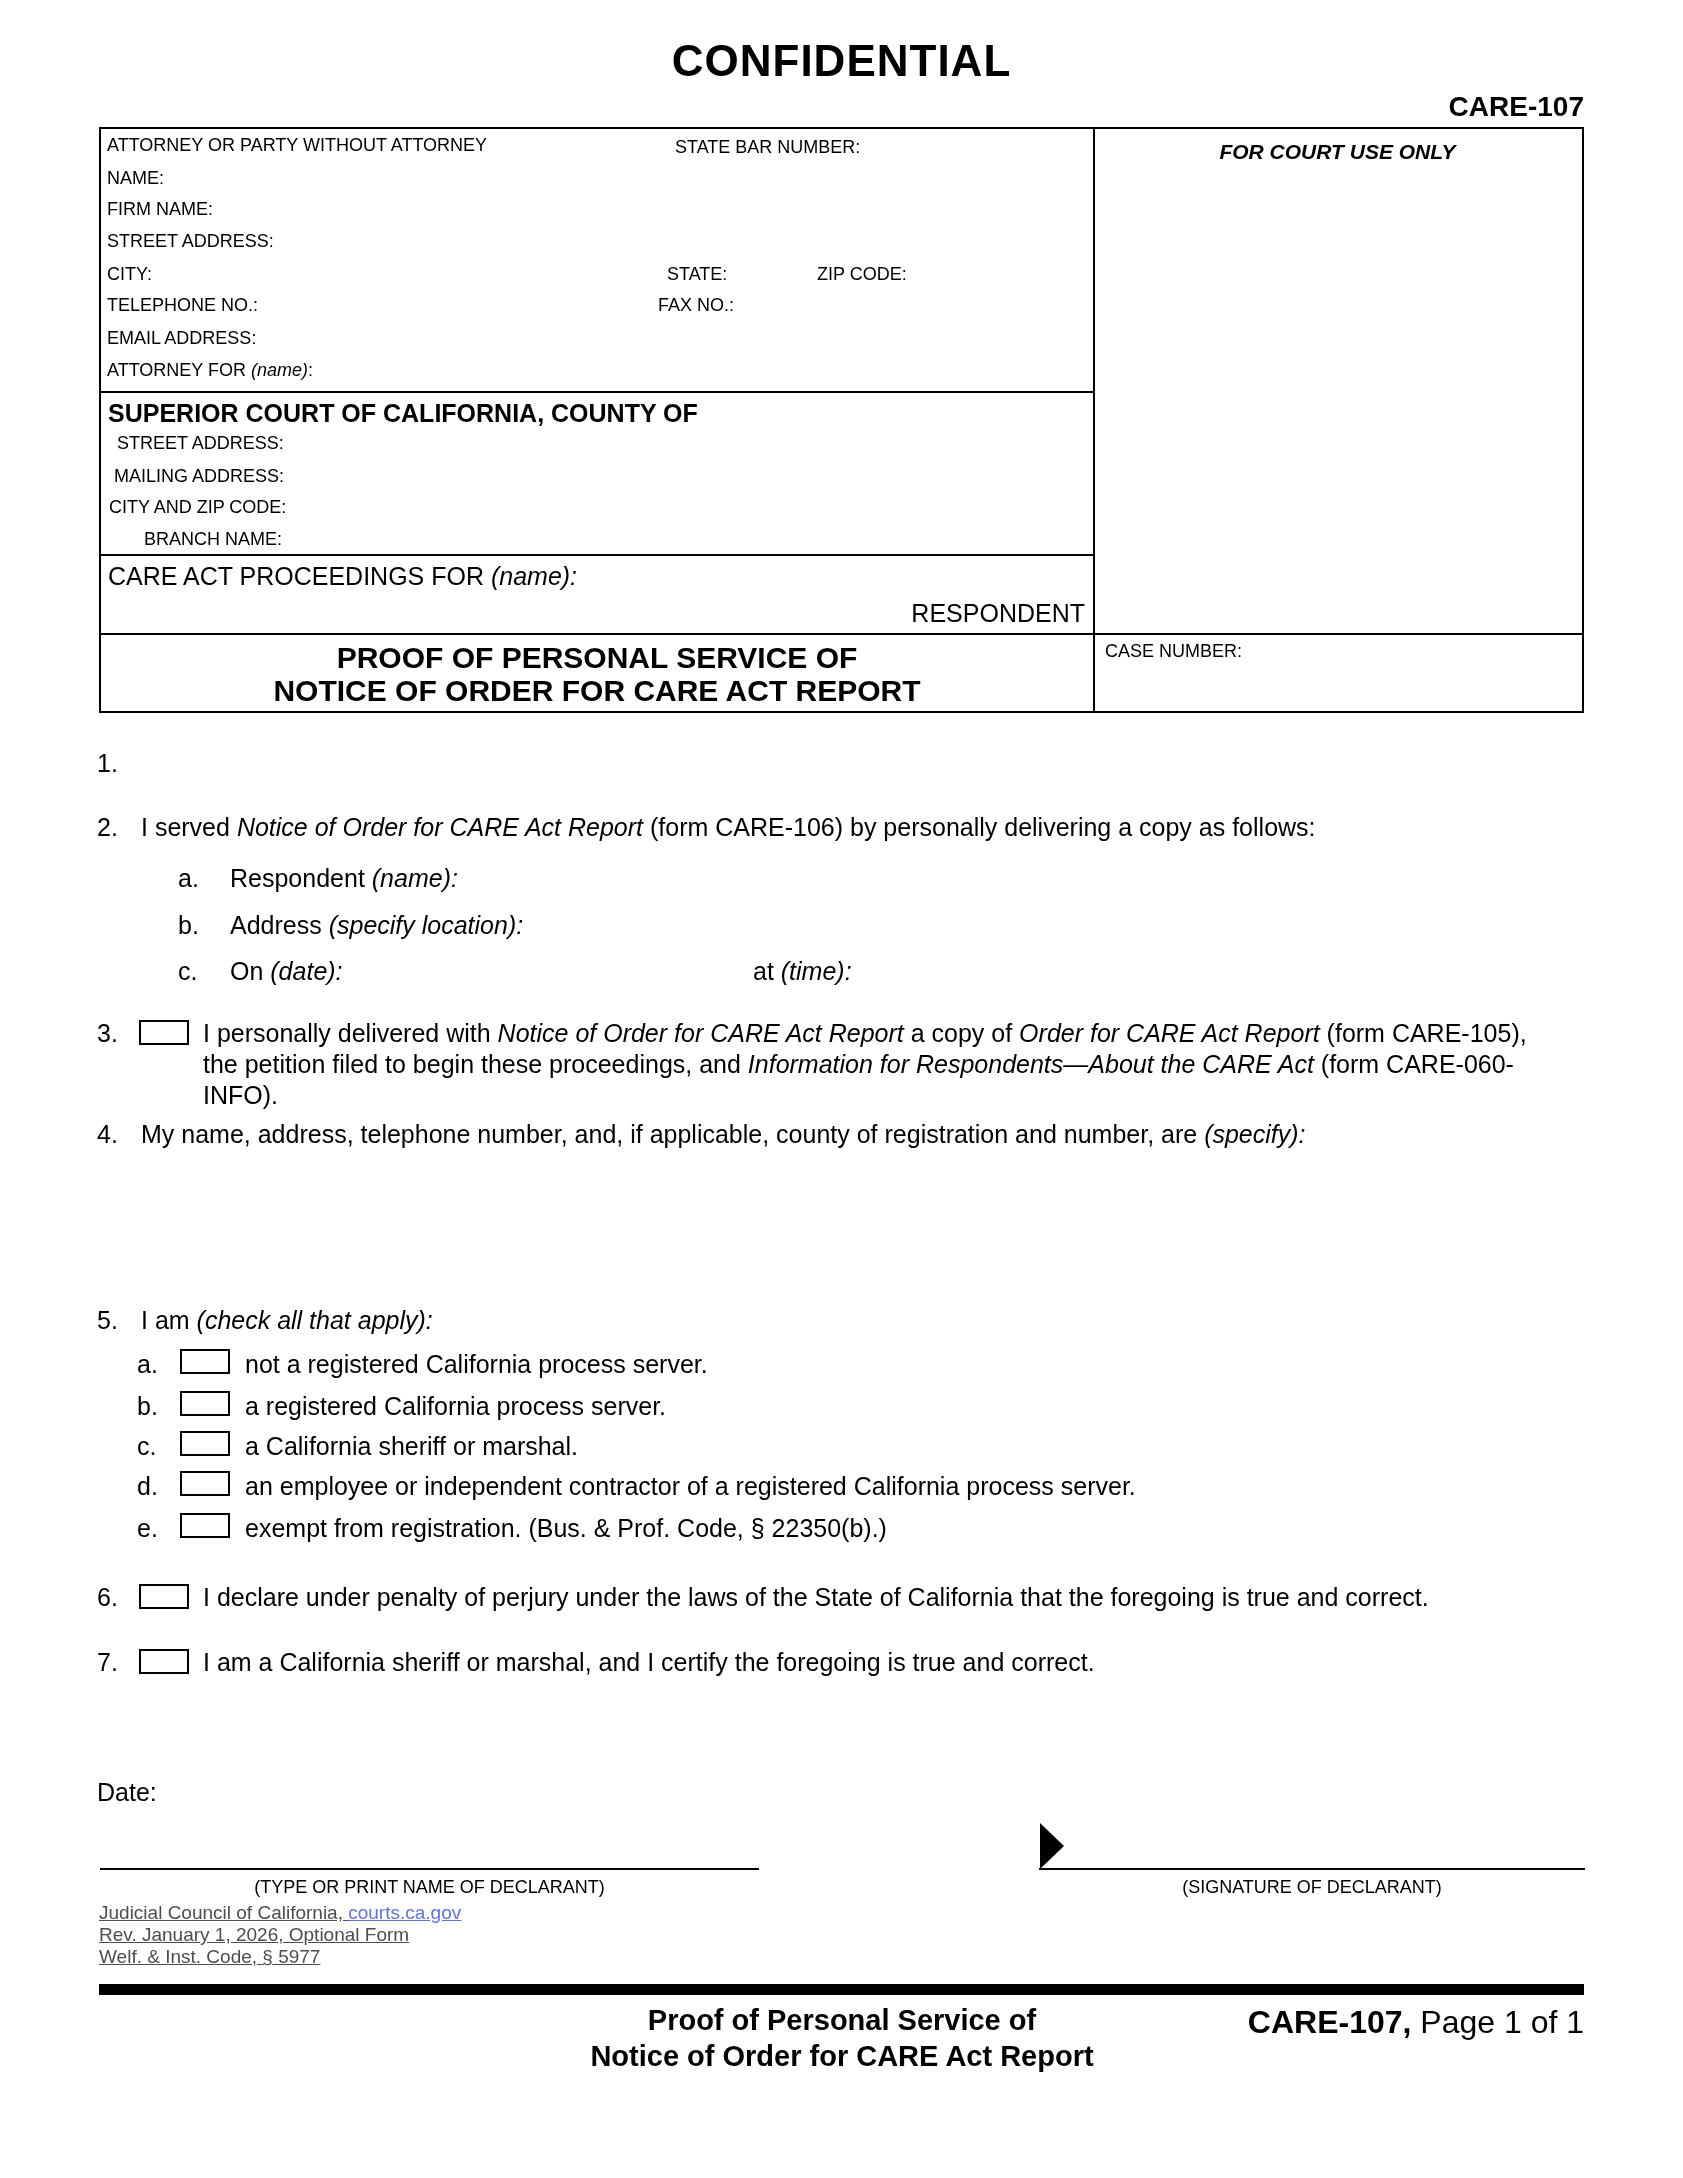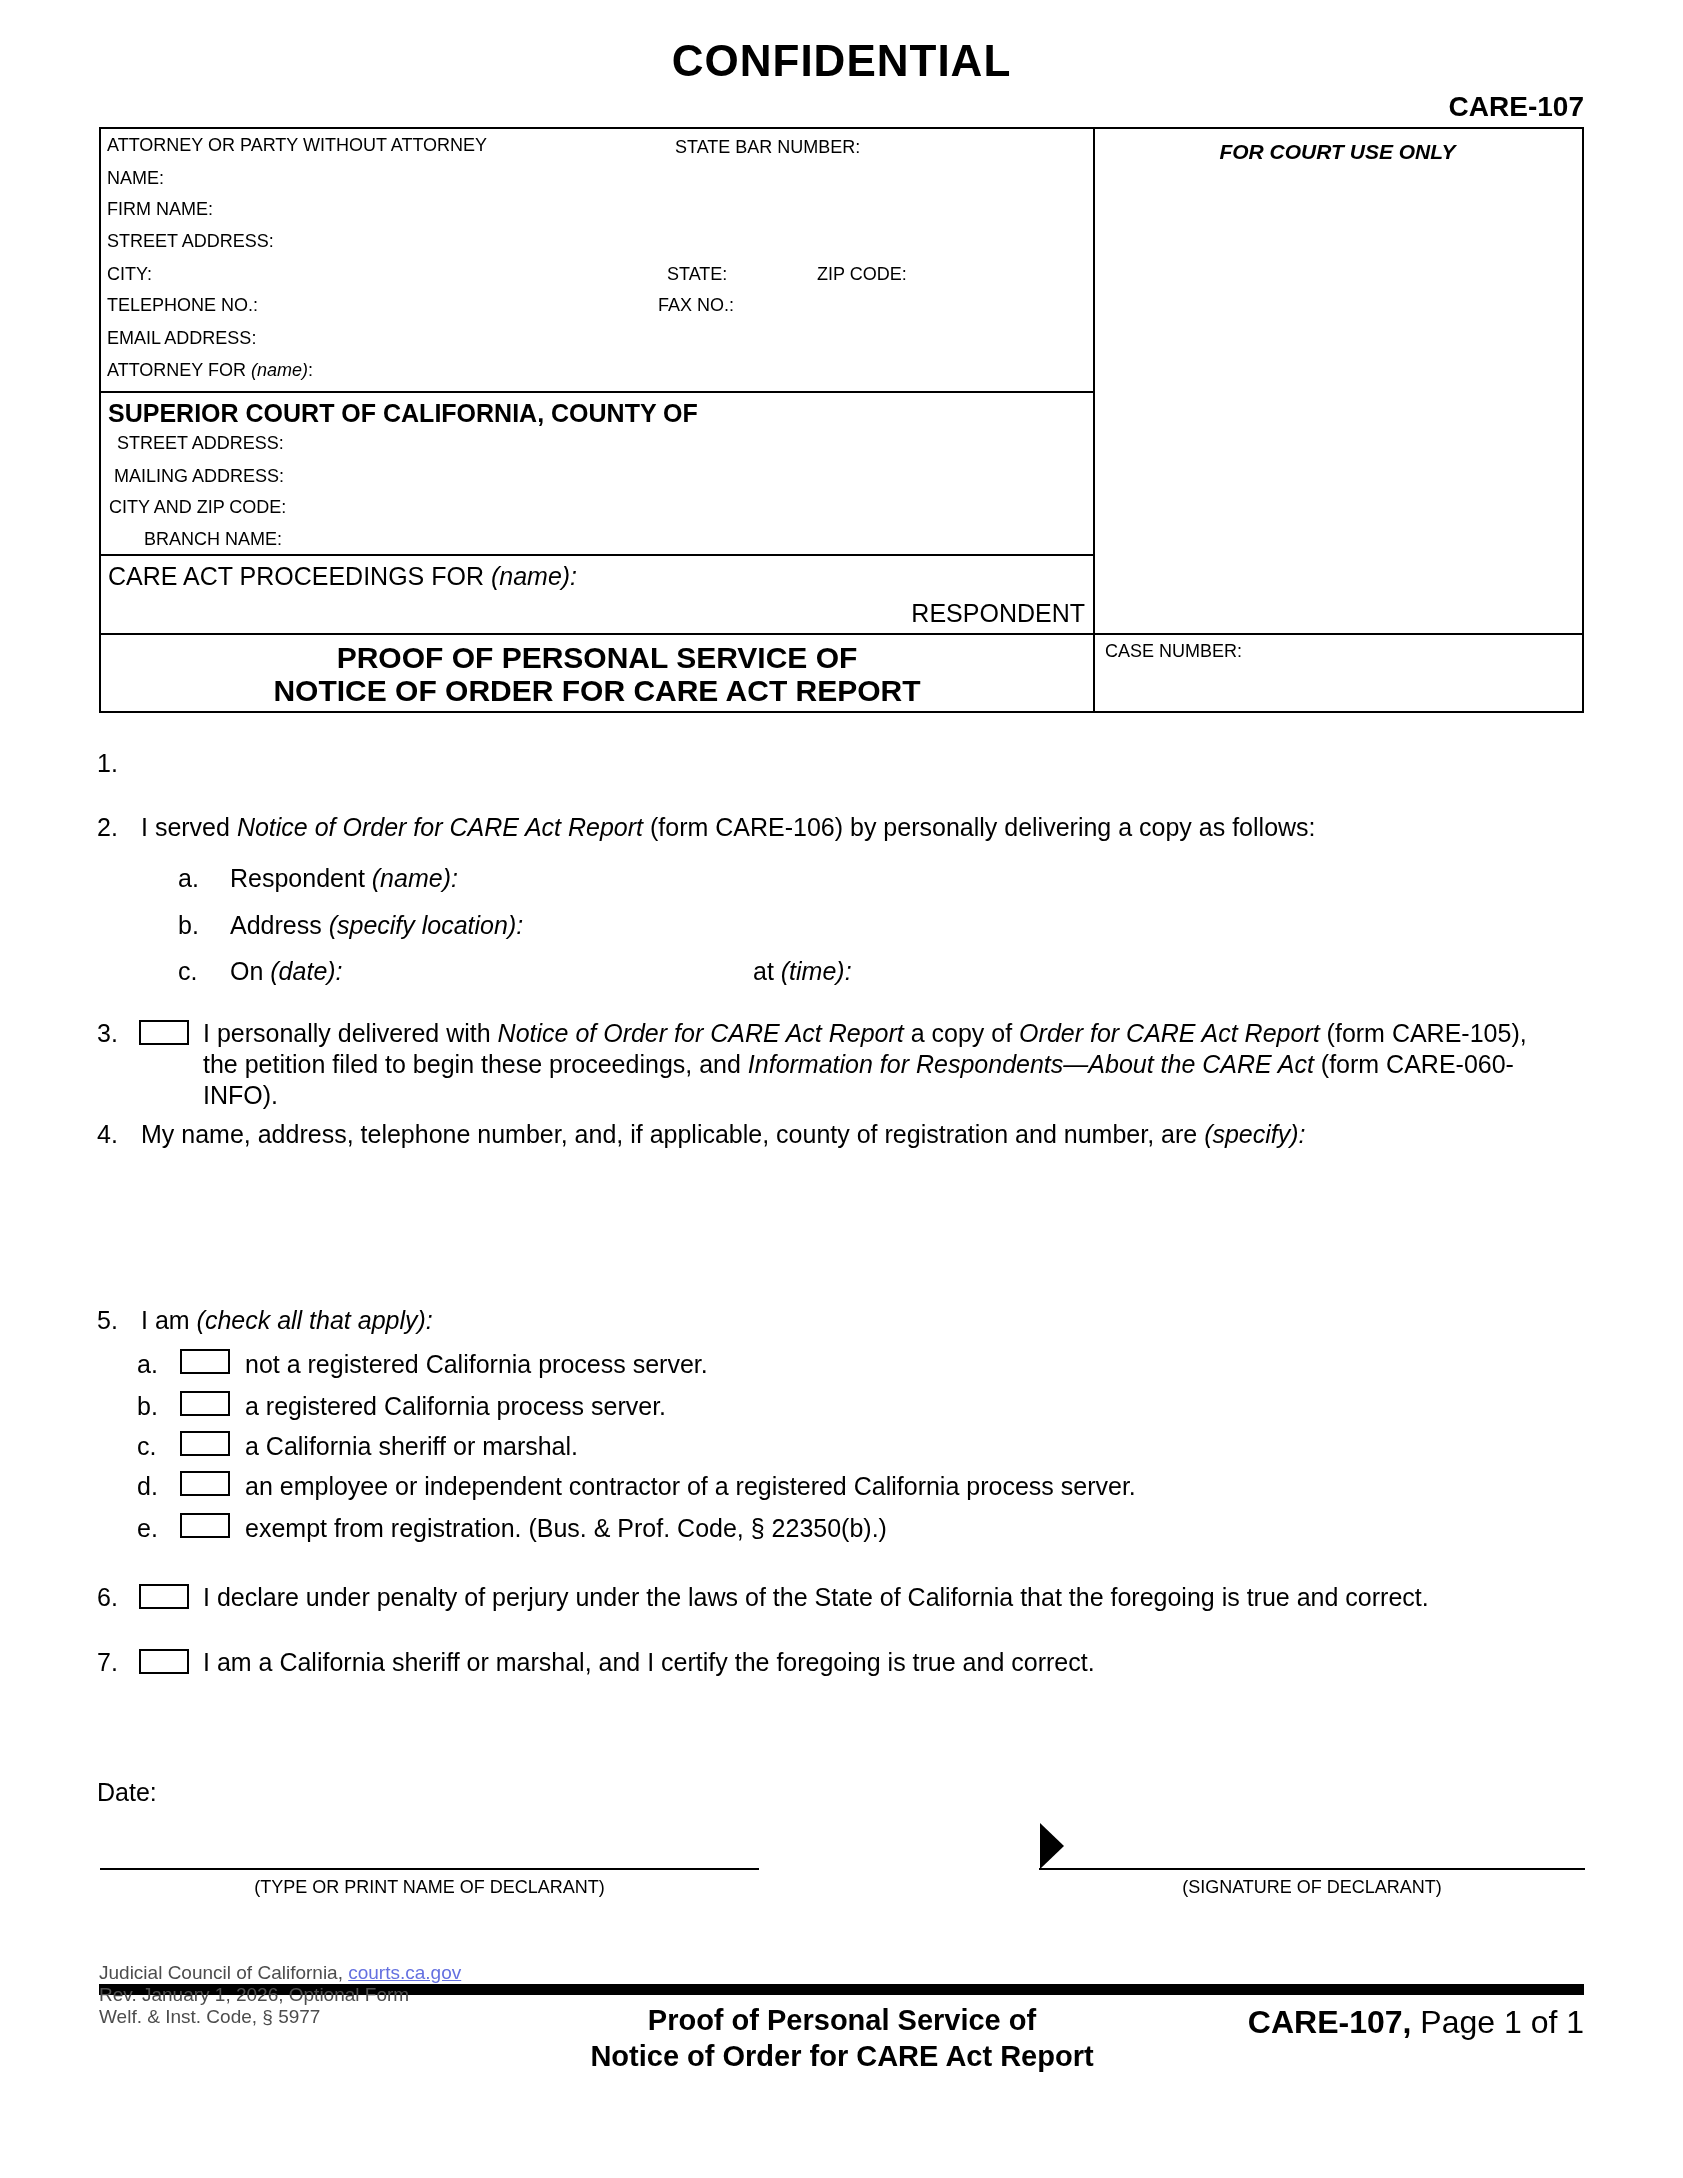--- a/index.html
+++ b/index.html
@@ -130,21 +130,21 @@
 
   <div class="sigline" style="left:100px;top:1868px;width:659px;"></div>
   <div class="abs siglabel center" style="left:100px;top:1877px;width:659px;">(TYPE OR PRINT NAME OF DECLARANT)</div>
 
   <div class="arrow" style="left:1040px;top:1823px;"></div>
   <div class="sigline" style="left:1039px;top:1868px;width:546px;"></div>
   <div class="abs siglabel center" style="left:1039px;top:1877px;width:546px;">(SIGNATURE OF DECLARANT)</div>
 
   <div class="footer-bar"></div>
 
-  <div class="abs footer-small" style="left:99px;top:1962px;">
+  <div class="abs footer-small" style="left:99px;top:1902px;text-decoration:underline;">
     <div><span>Judicial Council of California, </span><span class="footer-link">courts.ca.gov</span></div>
     <div>Rev. January 1, 2026, Optional Form</div>
     <div>Welf. &amp; Inst. Code, § 5977</div>
   </div>
 
   <div class="abs b center" style="left:347px;top:2002px;width:990px;font-size:29px;line-height:36px;">
     <div>Proof of Personal Service of</div>
     <div>Notice of Order for CARE Act Report</div>
   </div>
 

